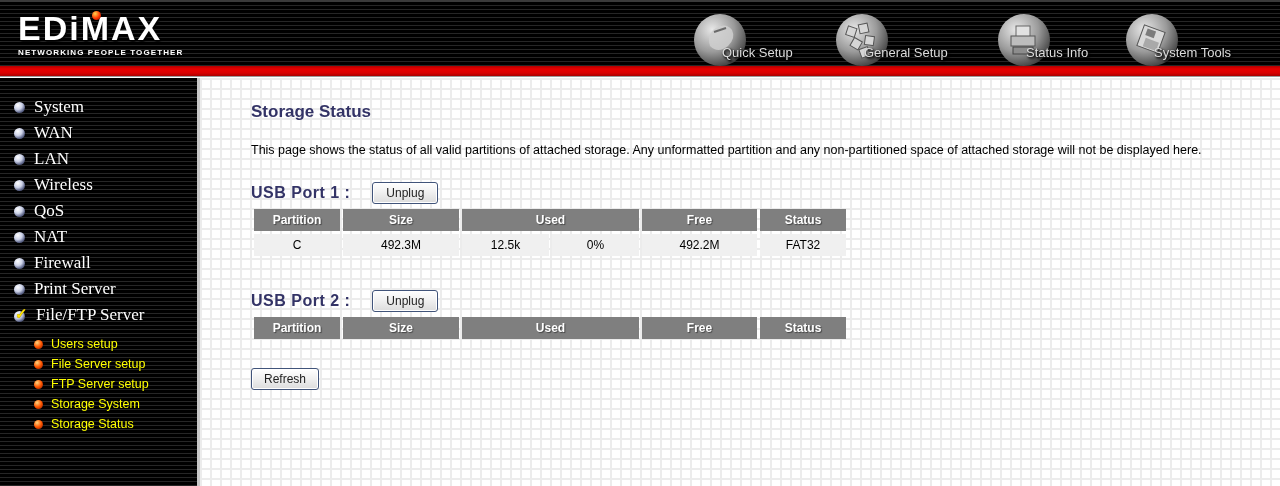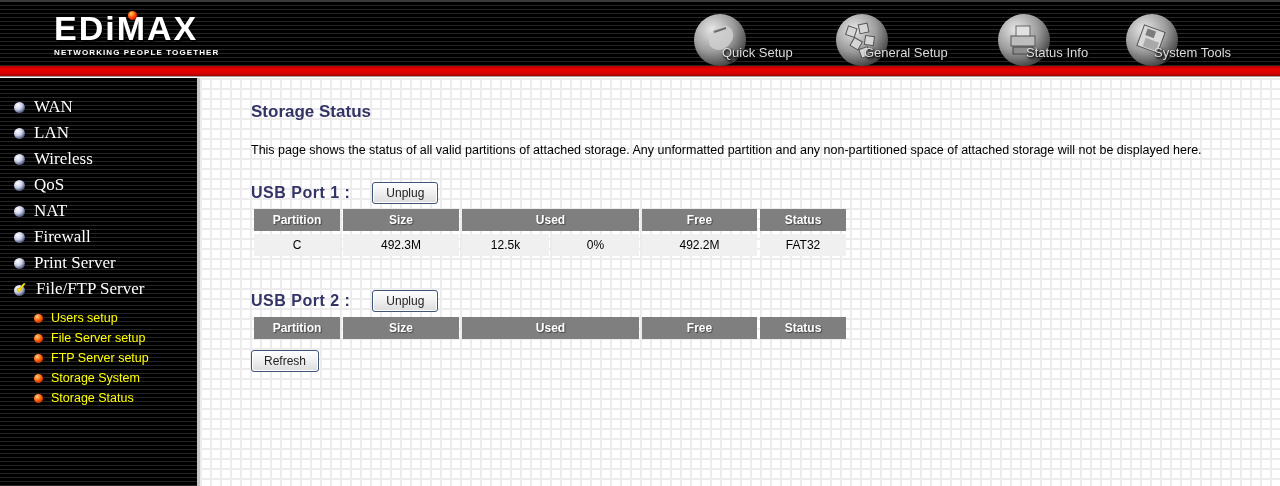--- a/index.html
+++ b/index.html
@@ -9,21 +9,21 @@
     font-family:"Liberation Sans", sans-serif; background:#fff;
   }
   
   .pinstripe {
     background:repeating-linear-gradient(to bottom, #000 0px, #000 3px, #262626 3px, #262626 4px);
   }
   #header {
     position:absolute; left:0; top:0; width:1280px; height:66px;
     border-top:2px solid #3a3a3a;
   }
-  #logo { position:absolute; left:18px; top:8px; width:200px; height:54px; cursor:pointer;margin-left:36px; }
+  #logo { position:absolute; left:18px; top:8px; width:200px; height:54px; cursor:pointer; }
   #logo-text {
     font-family:"Liberation Sans", sans-serif; font-weight:bold; font-style:normal;
     font-size:34px; letter-spacing:2px; color:#fff; line-height:36px;
     text-shadow:1px 2px 2px #000;
   }
   #logo-dot {
     position:absolute; left:74px; top:1px; width:9px; height:9px; border-radius:50%;
     background:radial-gradient(circle at 35% 30%, #ffd24d, #ff3300 55%, #7a0c00);
   }
   #logo-tagline {
@@ -97,21 +97,21 @@
   }
   .port2-head { margin-top:30px; }
   table.status { border-collapse:separate; border-spacing:3px; margin-top:2px; table-layout:fixed; }
   table.status th {
     background:#7f7f7f; color:#fff; font-size:12px; font-weight:bold; height:22px;
     text-align:center; text-shadow:1px 1px 1px #444;
   }
   table.status td {
     background:#f0f0f0; color:#000; font-size:12px; height:22px; text-align:center;
   }
-  #refresh-row { margin-top:8px; }
+  #refresh-row { margin-top:26px; }
   #refresh-row .btn { margin-left:0; }
 </style>
 </head>
 <body>
 
 <div id="screen">
 
   <div id="header" class="pinstripe">
     <div id="logo">
       <div id="logo-text">EDiMAX</div>
@@ -162,20 +162,24 @@
       </span>
       <span class="nav-label">System Tools</span>
     </div>
   </div>
 
   <div id="redbar"></div>
 
   <div id="bodyrow">
 
     <div id="sidebar" class="pinstripe">
+      <div class="side-item">
+        <span class="sphere"></span>
+        <span class="side-label">System</span>
+      </div>
       <div class="side-item">
         <span class="sphere"></span>
         <span class="side-label">WAN</span>
       </div>
       <div class="side-item">
         <span class="sphere"></span>
         <span class="side-label">LAN</span>
       </div>
       <div class="side-item">
         <span class="sphere"></span>

